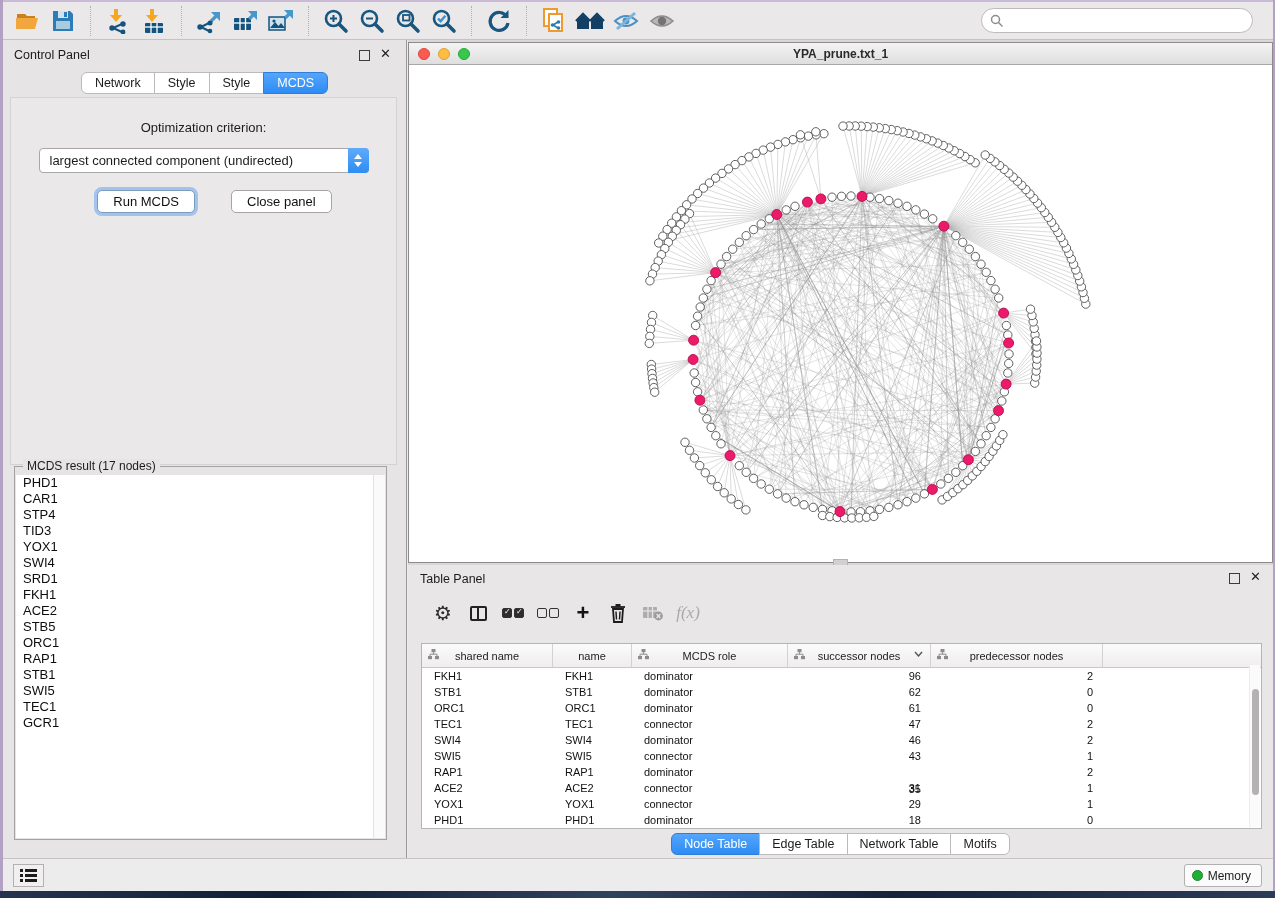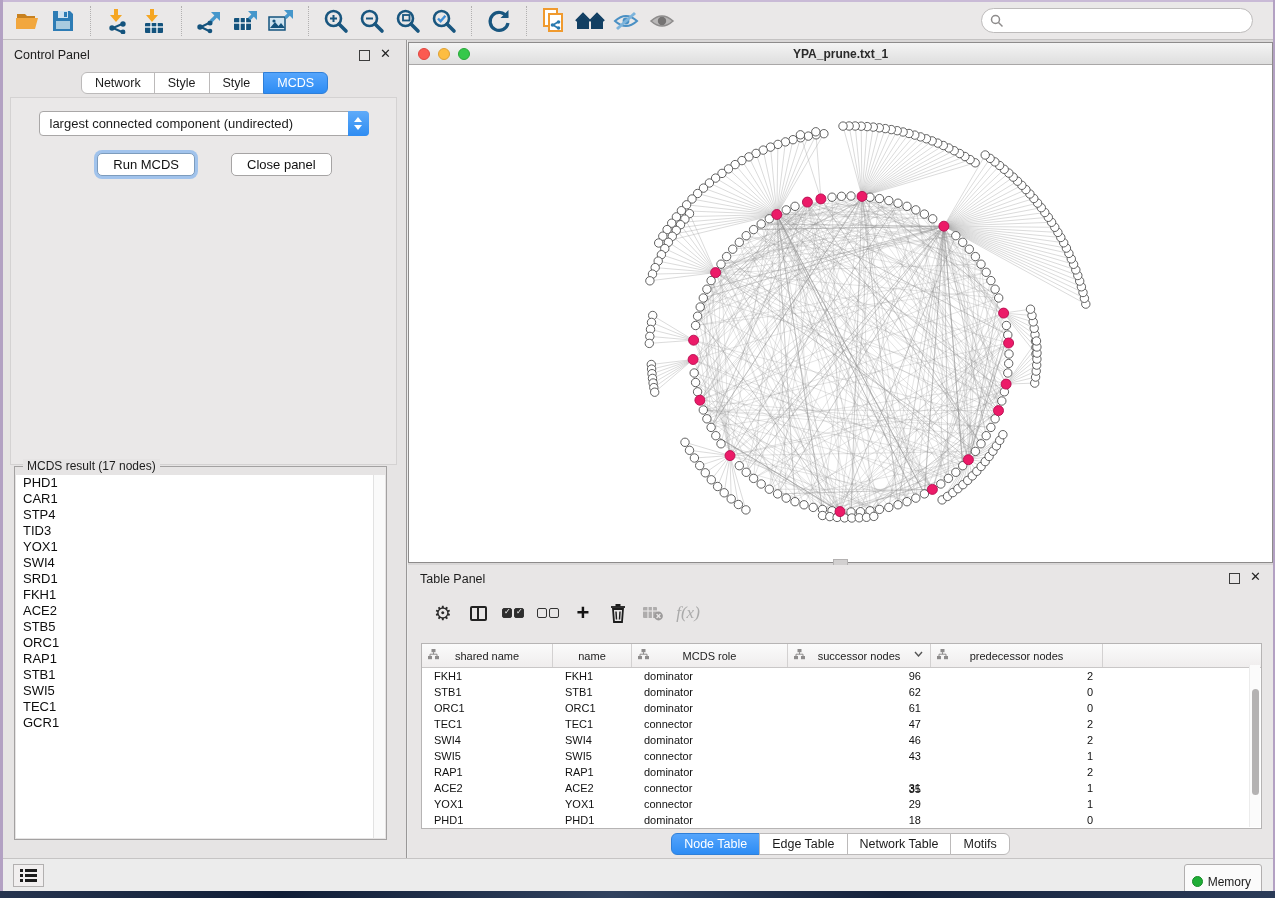--- a/index.html
+++ b/index.html
@@ -104,21 +104,21 @@
   .tbl-thumb{position:absolute;left:1.5px;width:7px;top:24px;height:106px;background:#b4b2b2;border-radius:4px;}
   .tp-tabs{position:absolute;left:0;right:0;top:268px;display:flex;justify-content:center;}
   .tp-tabs .tab{font-size:12.5px;padding:3px 12px;}
 
   
   .status-bar{position:absolute;left:3px;right:2px;top:858px;height:33px;background:#ececec;border-top:1px solid #c6c4c4;}
   .list-btn{position:absolute;left:10px;top:5px;width:31px;height:23px;background:#f1efef;border:1px solid #b2b0b0;
       display:flex;flex-direction:column;justify-content:center;gap:2.5px;padding:0 6px;}
   .list-line{height:2.5px;background:#1c1c1c;position:relative;margin-left:5px;}
   .list-line::before{content:"";position:absolute;left:-5px;top:0;width:3px;height:2.5px;background:#1c1c1c;}
-  .memory-btn{position:absolute;right:11px;top:5px;height:35px;background:#fbfbfb;border:1px solid #b1afaf;
+  .memory-btn{position:absolute;right:11px;top:5px;height:23px;background:#fbfbfb;border:1px solid #b1afaf;
       border-radius:3px;display:flex;align-items:center;gap:5px;padding:0 10px 0 7px;font-size:12px;}
   .mem-dot{width:11px;height:11px;border-radius:50%;background:#1fae36;border:1px solid #168a28;}
 </style>
 </head>
 <body>
 
 <div class="app">
   <div class="edge-top"></div>
   <div class="edge-left"></div>
   <div class="edge-right"></div>
@@ -284,20 +284,21 @@
     <div class="tabs-row">
         <div class="seg">
           <span class="tab">Network</span>
           <span class="tab">Style</span>
           <span class="tab">Style</span>
           <span class="tab active">MCDS</span>
         </div>
       </div>
 
     <div class="cp-card">
+      <div class="opt-label">Optimization criterion:</div>
       <div class="select-box">
         <span class="sel-text">largest connected component (undirected)</span>
         <span class="stepper">
             <span class="tri-up"></span>
             <span class="tri-dn"></span>
           </span>
       </div>
       <div class="btn-row">
         <button class="push-btn focused">Run MCDS</button>
         <button class="push-btn">Close panel</button>

